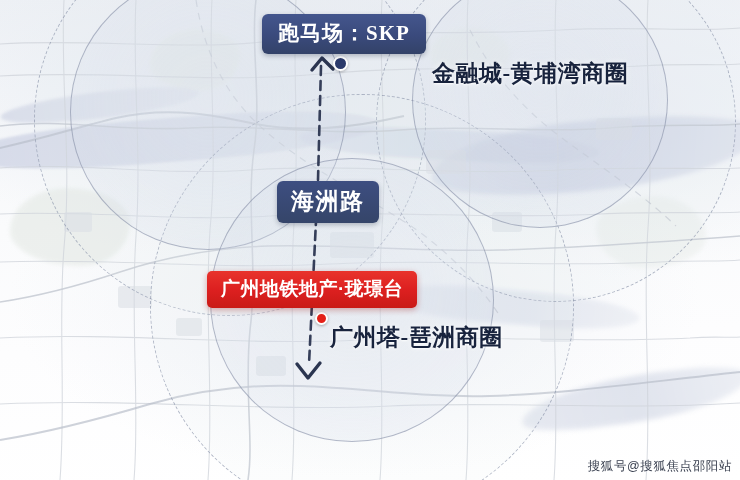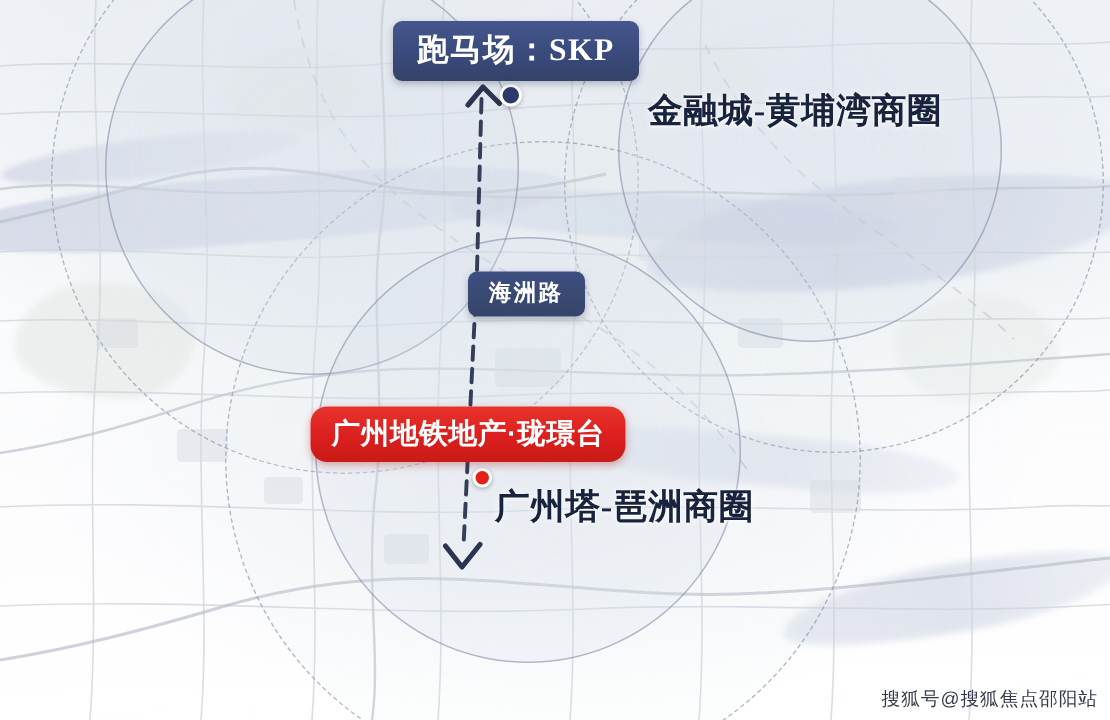--- a/index.html
+++ b/index.html
@@ -140,24 +140,23 @@
   .tag-blue {
     background: linear-gradient(180deg, #44568d 0%, #3a4a7c 55%, #334268 100%);
     font-family: "Liberation Serif", "DejaVu Serif", serif;
     font-size: 21px;
     letter-spacing: 1px;
     padding: 5px 16px 7px 16px;
   }
   .tag-blue-sm {
     background: linear-gradient(180deg, #3d4e81 0%, #354569 100%);
     font-family: Liberation Serif, serif;
-    font-size: 15px;
+    font-size: 23px;
     letter-spacing: 1.5px;
     padding: 5px 14px 6px 14px;
-    margin-left: 35px;
   }
   .tag-red {
     background: linear-gradient(180deg, #e8332c 0%, #dd2020 50%, #c91a16 100%);
     font-family: "Liberation Sans", "DejaVu Sans", sans-serif;
     font-size: 19px;
     font-weight: bold;
     letter-spacing: .5px;
     padding: 5px 14px 6px 14px;
     border-radius: 5px;
     box-shadow: 0 2px 6px rgba(160,20,18,.35);
@@ -286,21 +285,21 @@
   <div class="site-dot" style="left:315px; top:312px;"></div>
 
   <div class="tag tag-blue" style="left:262px; top:14px;">
     <span>跑马场：SKP</span>
   </div>
 
   <div class="tag tag-blue-sm" style="left:277px; top:181px;">
     <span>海洲路</span>
   </div>
 
-  <div class="tag tag-red" style="left:207px; top:271px;border-radius:11px;">
+  <div class="tag tag-red" style="left:207px; top:271px;">
     <span>广州地铁地产·珑璟台</span>
   </div>
 
 
   <div class="dist-label" style="left:330px; top:322px;">广州塔-琶洲商圈</div>
 
   <div class="dist-label" style="left:432px; top:58px;">金融城-黄埔湾商圈</div>
 
   <div class="watermark">
     <span class="wm-mark">搜狐号@搜狐焦点邵阳站</span>

